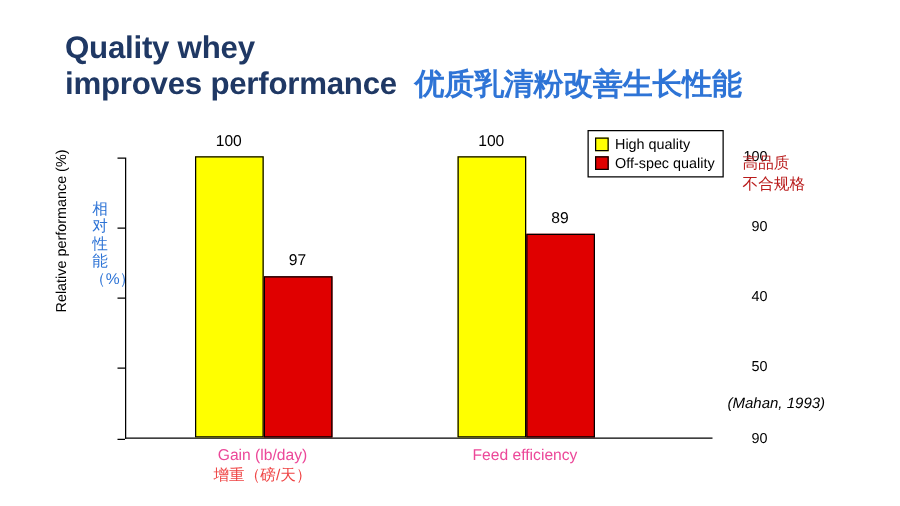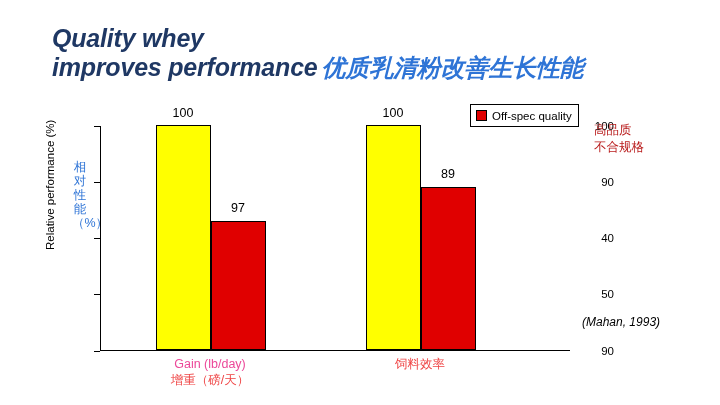--- a/index.html
+++ b/index.html
@@ -22,27 +22,26 @@
     top: 24px;
     width: 640px;
   }
   .title-line {
     font-size: 25px;
     font-weight: bold;
     color: #1F3864;
     line-height: 29px;
     white-space: nowrap;
     letter-spacing: -0.2px;
-    font-style: italic;
   }
   .title-cn {
     color: #2E74D6;
     font-size: 24px;
     font-weight: bold;
-    margin-left: 4px;
+    margin-left: 14px;
   }
 
   
   #chart {
     position: absolute;
     left: 0;
     top: 100px;
     width: 720px;
     height: 305px;
   }
@@ -216,24 +215,28 @@
   <div class="bar-value" style="left:183px; top:6px;">100</div>
   <div class="bar-value" style="left:238px; top:101px;">97</div>
   <div class="bar-value" style="left:393px; top:6px;">100</div>
   <div class="bar-value" style="left:448px; top:67px;">89</div>
 
   <div class="group-label" style="left:210px; top:256px;">
     <div class="group-en">Gain (lb/day)</div>
     <div class="group-cn">增重（磅/天）</div>
   </div>
   <div class="group-label" style="left:420px; top:256px;">
-    <div class="group-cn">饲料效率</div>
+    <div class="group-en">Feed efficiency</div>
   </div>
 
   <div id="legend">
+    <div class="legend-row">
+      <span class="legend-swatch" style="background:#FFFF00;"></span>
+      <span class="legend-text">High quality</span>
+    </div>
     <div class="legend-row">
       <span class="legend-swatch" style="background:#E00000;"></span>
       <span class="legend-text">Off-spec quality</span>
     </div>
   </div>
 
   <div id="legend-cn">
     <div>高品质</div>
     <div>不合规格</div>
   </div>

